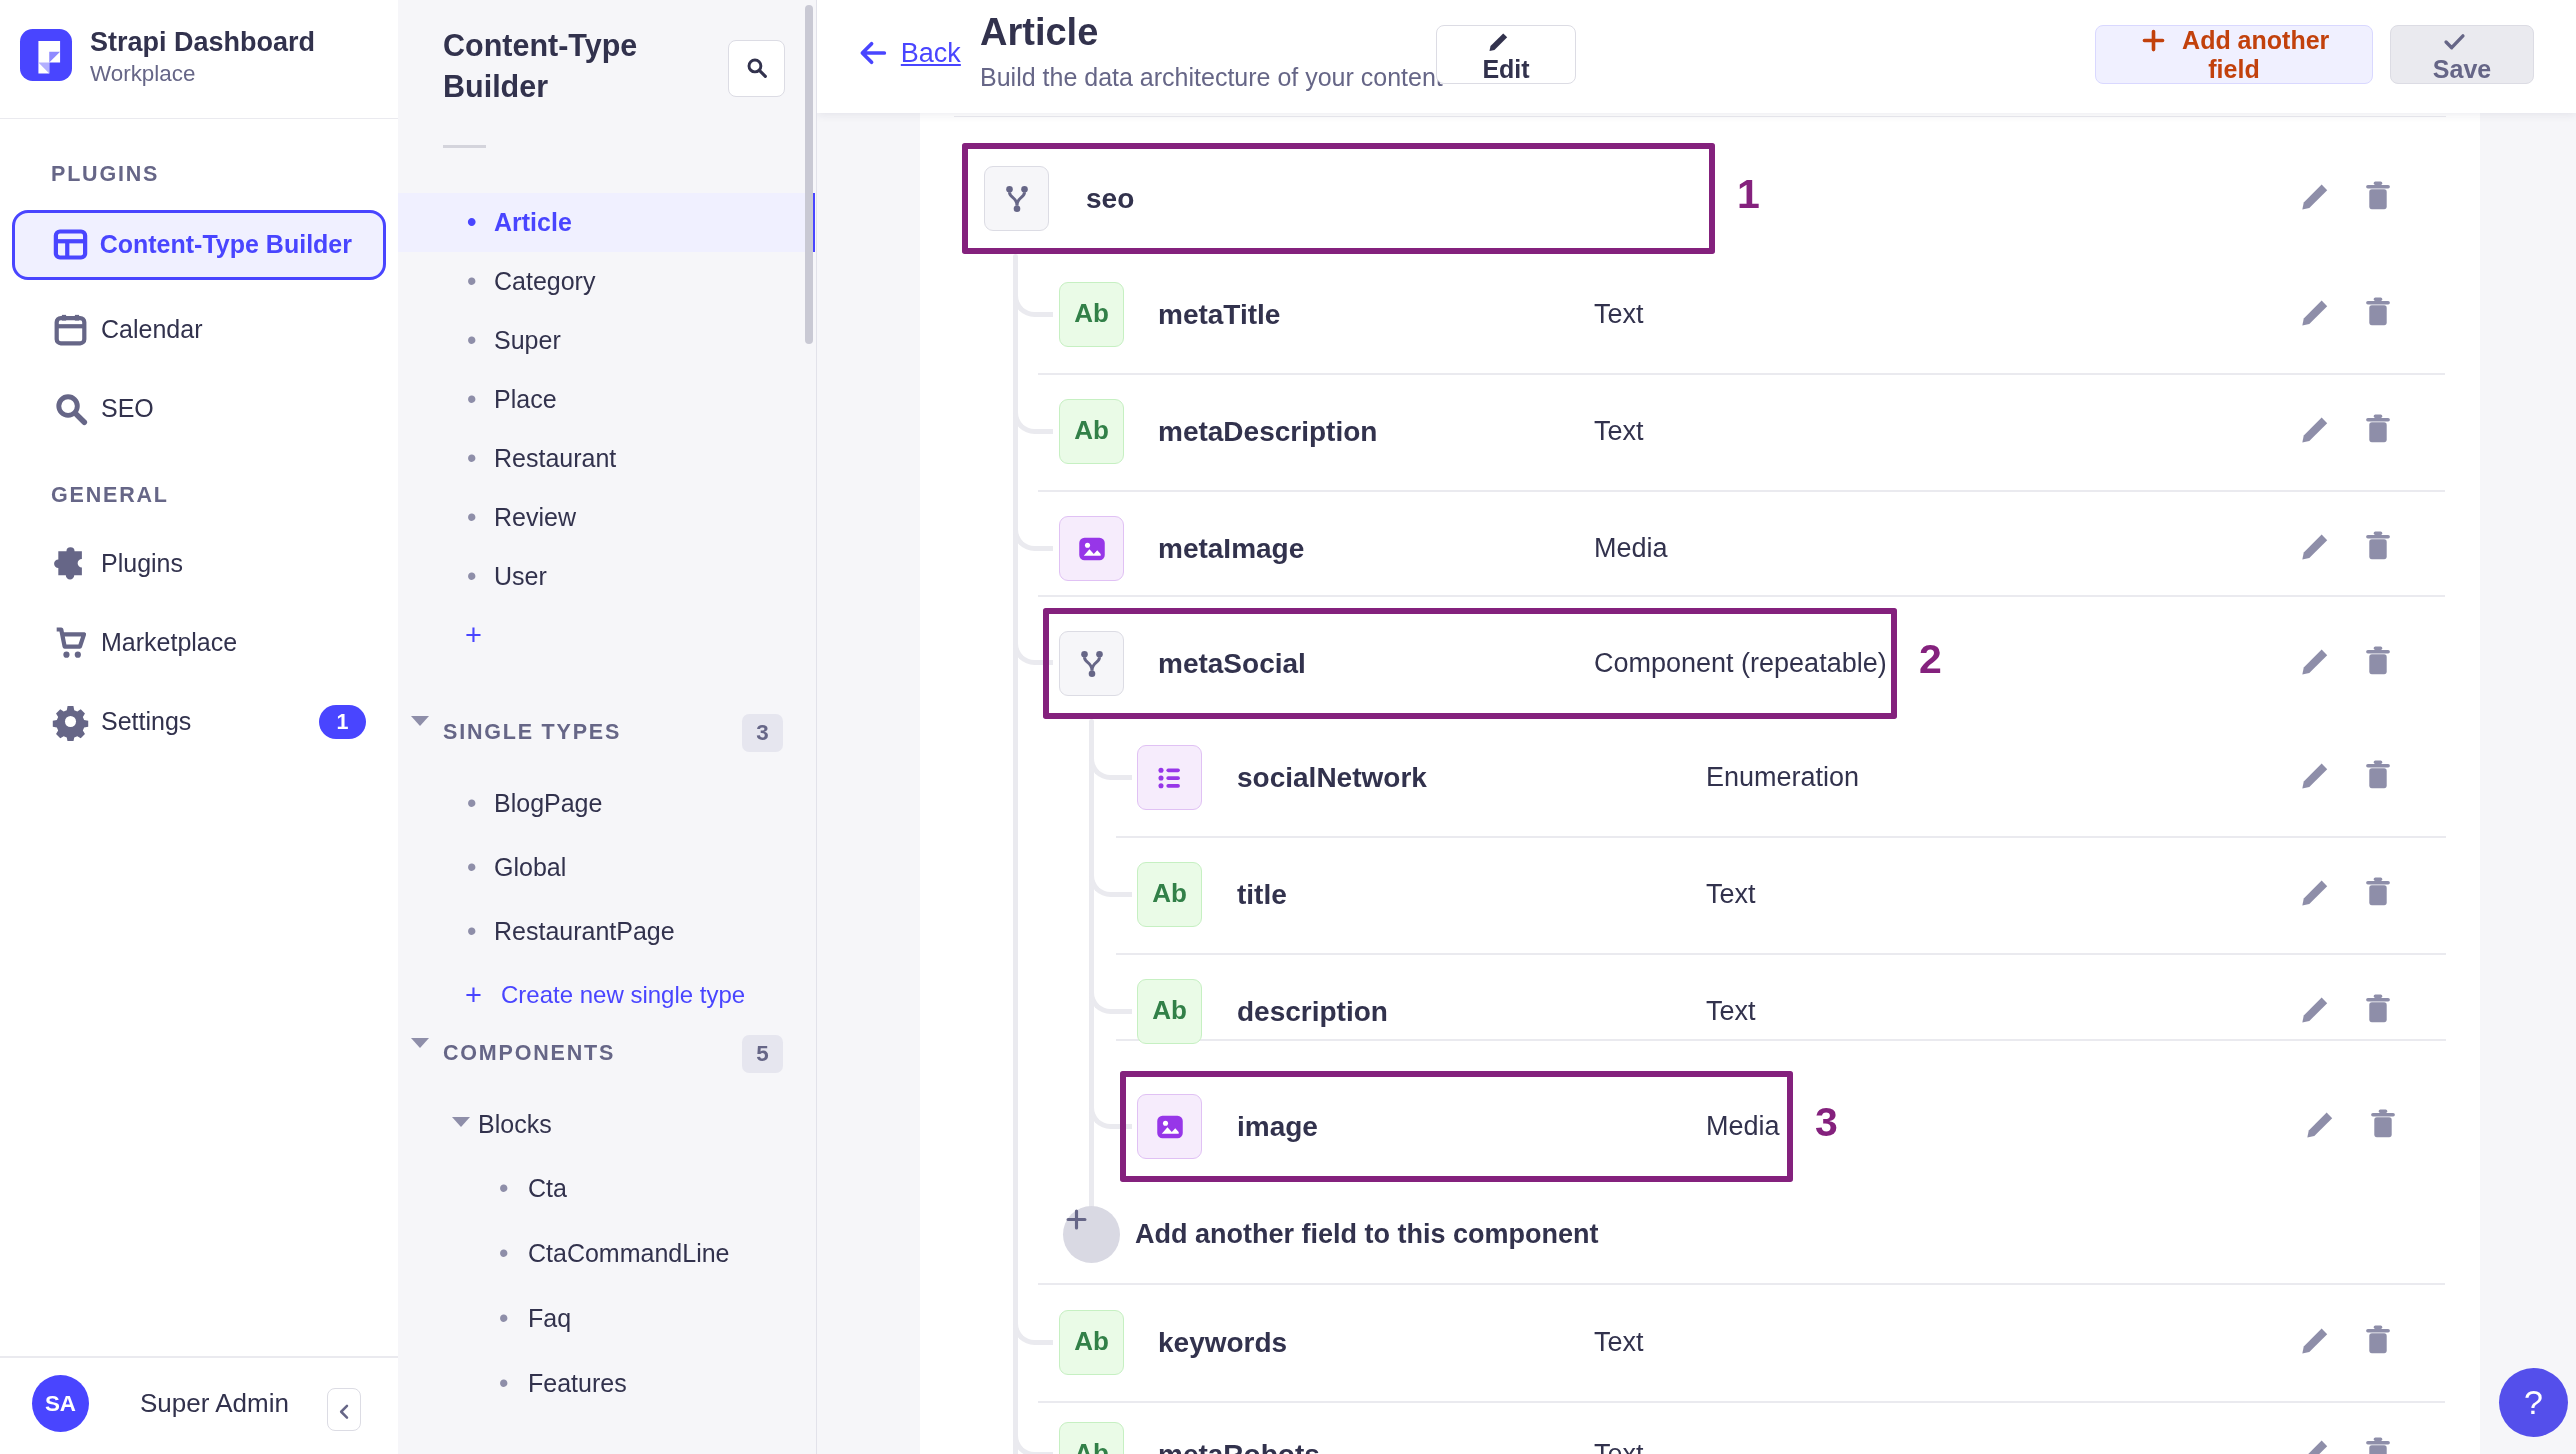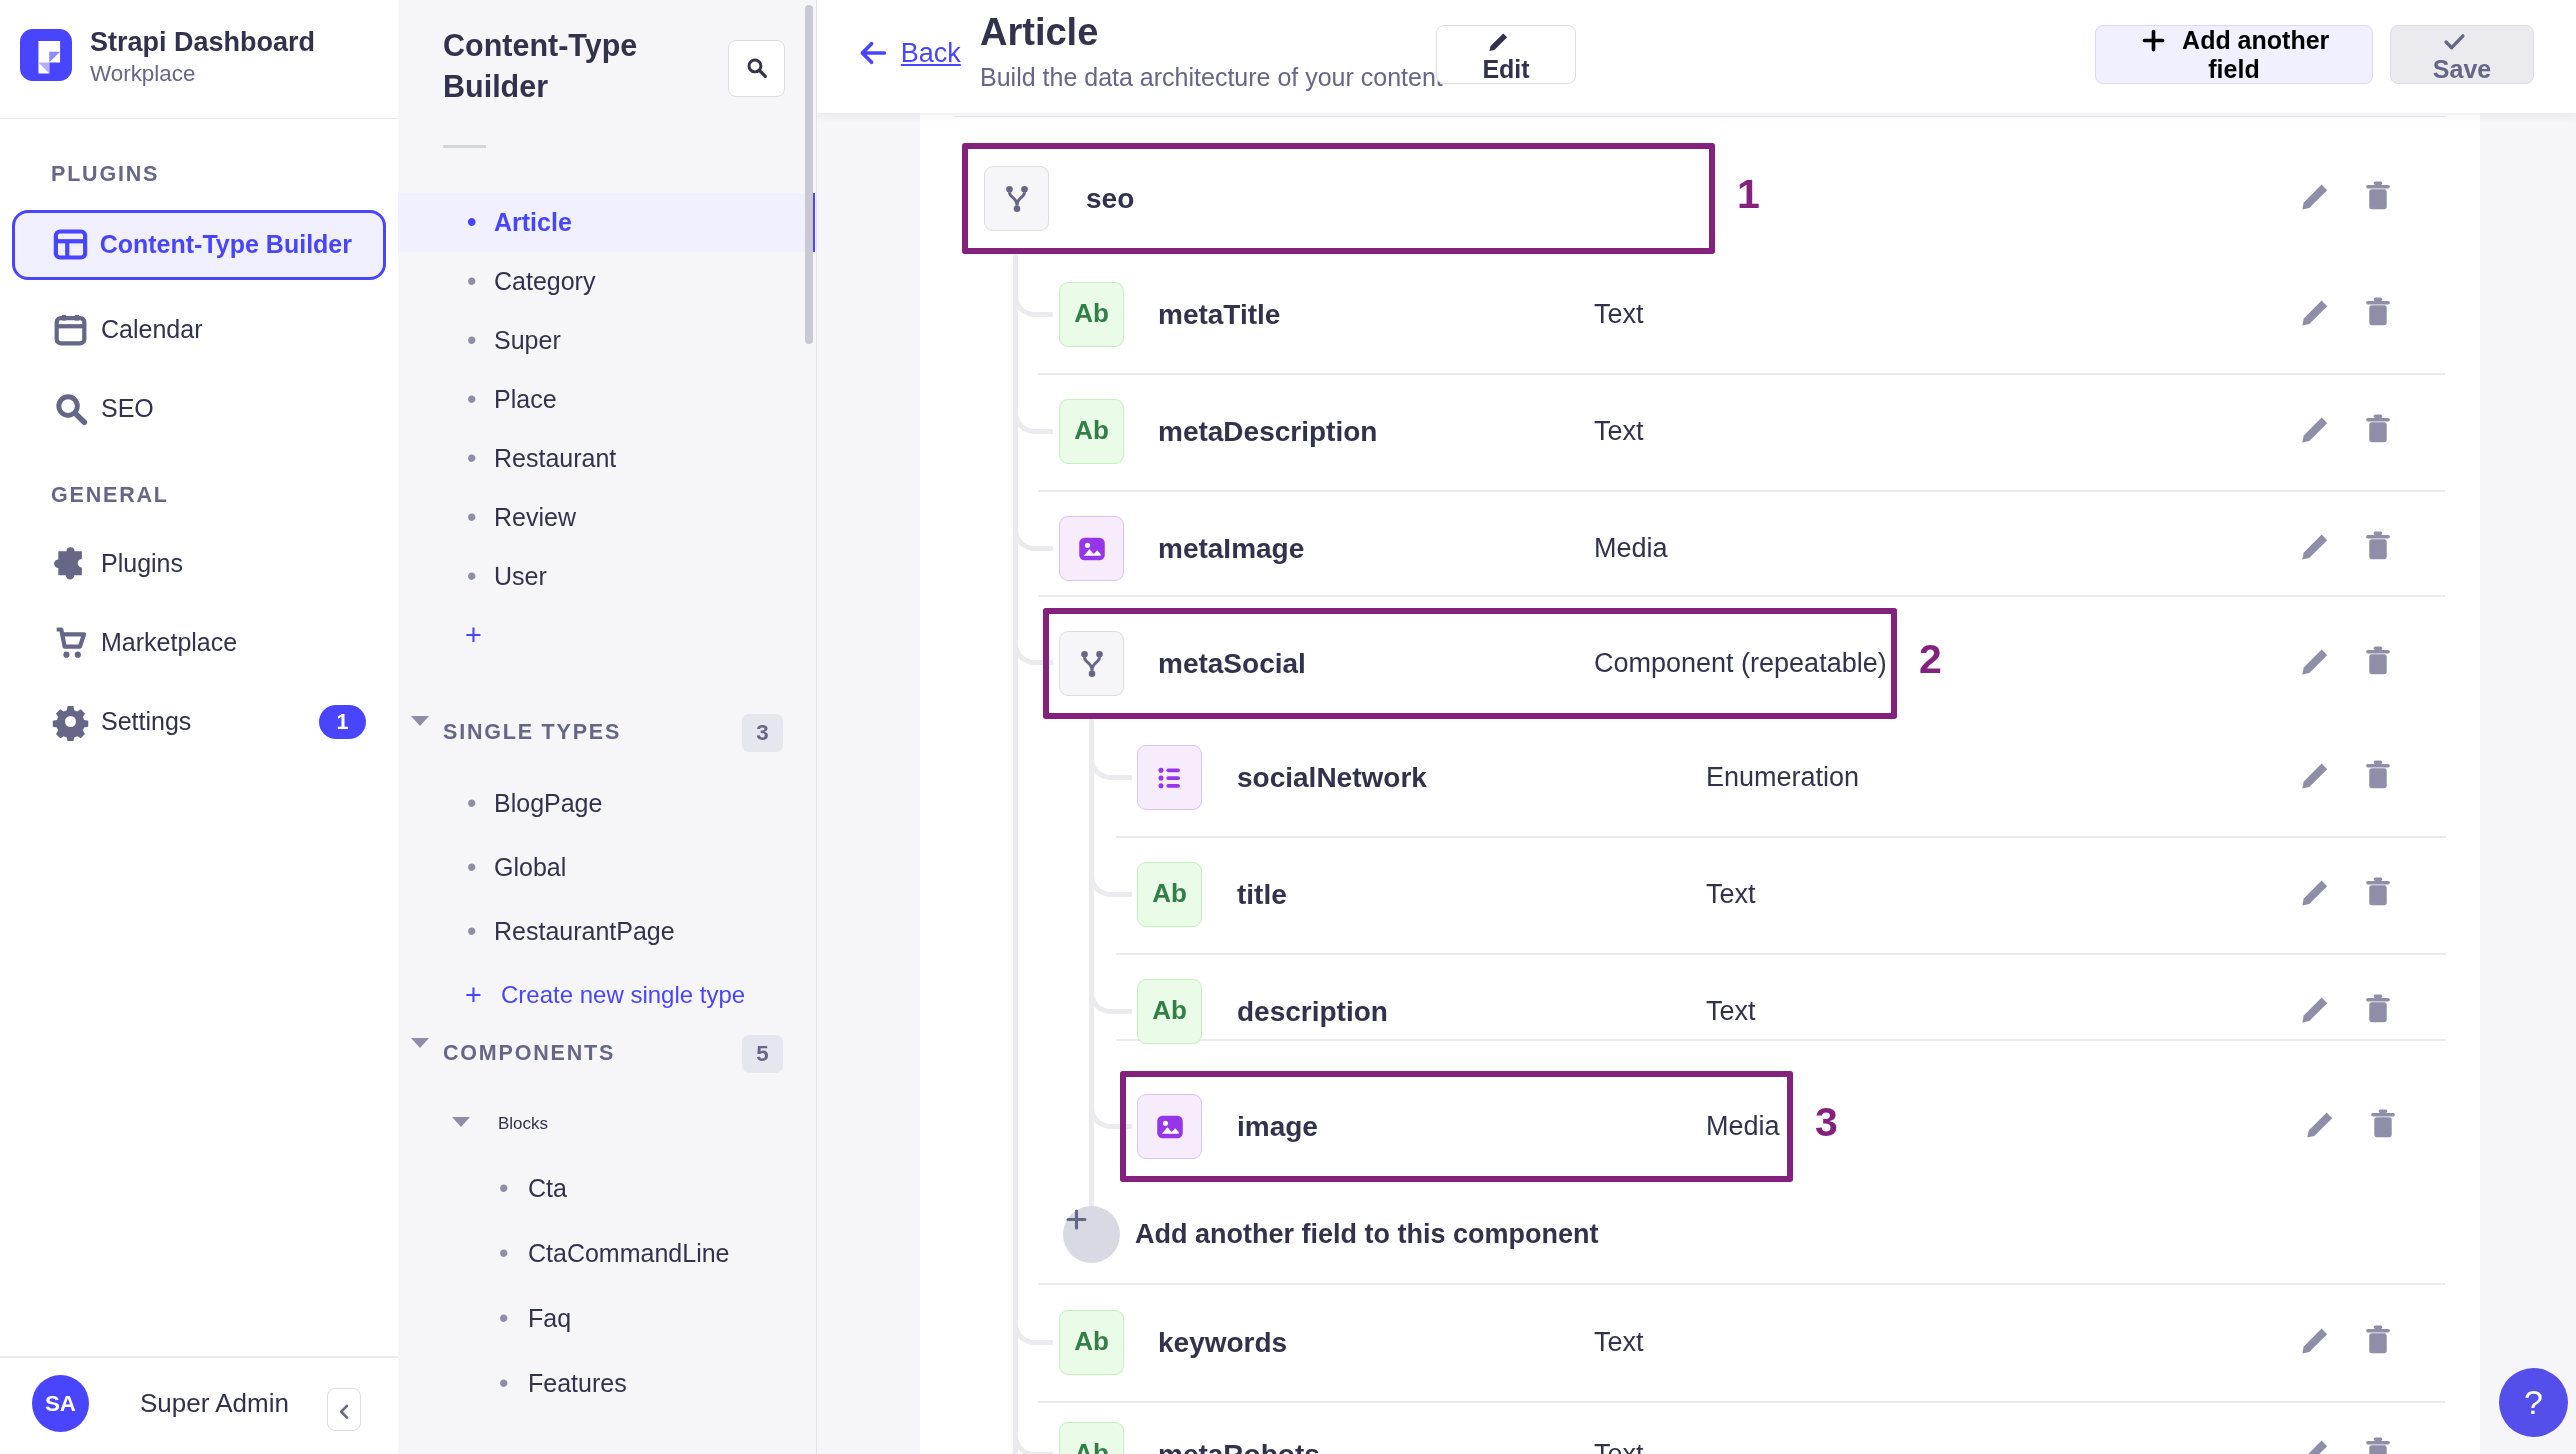--- a/index.html
+++ b/index.html
@@ -50,36 +50,36 @@
   .sn-item .bullet{position:absolute;left:69px;font-size:27px;color:#8e8ea9;}
   .sn-item .lb{position:absolute;left:96px;font-size:25px;color:#32324d;}
   .sn-item.active{background:#f0f0ff;}
   .sn-item.active .bullet,.sn-item.active .lb{color:#4945ff;font-weight:600;}
   .sn-item.active .bar{position:absolute;right:0;top:0;width:7.2px;height:100%;background:#4945ff;}
   .sn-action{position:relative;width:100%;}
   .sn-action .plus{position:absolute;left:67px;font-size:29px;color:#4945ff;}
   .sn-action .lb{position:absolute;left:103px;font-size:24px;color:#4945ff;}
   .sn-group{position:relative;}
   .sn-group .gcaret{position:absolute;left:54px;}
-  .sn-group .lb{position:absolute;left:100px;font-size:17px;color:#32324d;}
+  .sn-group .lb{position:absolute;left:80px;font-size:25px;color:#32324d;}
   .sn-subitem .bullet{left:101px;}
   .sn-subitem .lb{left:130px;}
   
   .main{position:absolute;left:817px;top:0;width:1759px;height:1454px;}
   .main-header{position:absolute;left:0;top:0;width:1759px;height:113px;background:#fff;z-index:6;
     box-shadow:0 1.8px 9px rgba(33,33,77,.09);}
   .back-link{position:absolute;left:39px;top:36px;color:#4945ff;font-size:27px;font-weight:500;}
   .back-link svg{vertical-align:-8px;margin-right:10.8px;}
   .page-title{position:absolute;left:163px;top:10.8px;font-size:38px;font-weight:700;color:#32324d;margin:0;}
   .page-subtitle{position:absolute;left:163px;top:63px;font-size:25px;color:#666687;}
   .btn{position:absolute;top:25px;height:59px;border-radius:8px;font-size:25px;font-weight:600;
     border:1.8px solid #dcdce4;background:#fff;color:#32324d;padding:0 27px;}
   .btn svg{vertical-align:-6.3px;margin-right:14.4px;}
   .btn-edit{left:619px;width:140px;}
-  .btn-add{left:1278px;width:278px;background:#f0f0ff;border-color:#d9d8ff;color:#000000;}
+  .btn-add{left:1278px;width:278px;background:#f0f0ff;border-color:#d9d8ff;color:#c2410c;}
   .btn-save{left:1573px;width:144px;background:#eaeaef;border-color:#dcdce4;color:#666687;}
   .canvas{position:absolute;left:0;top:113px;width:1759px;height:1341px;background:#f6f6f9;}
   .card{position:absolute;left:103px;top:0;width:1560px;height:1341px;background:#fff;overflow:hidden;}
   .divider{position:absolute;height:1.8px;background:#eaeaef;}
   .trunk{position:absolute;width:5.4px;background:#eaeaef;border-radius:2.7px;}
   .elbow{position:absolute;border-left:5.4px solid #eaeaef;border-bottom:5.4px solid #eaeaef;
     border-bottom-left-radius:21.5px;}
   .frow{position:absolute;left:0;width:1560px;height:111px;}
   .ficon{position:absolute;top:23px;width:65px;height:65px;border-radius:9px;border:1.8px solid;
     text-align:center;}

